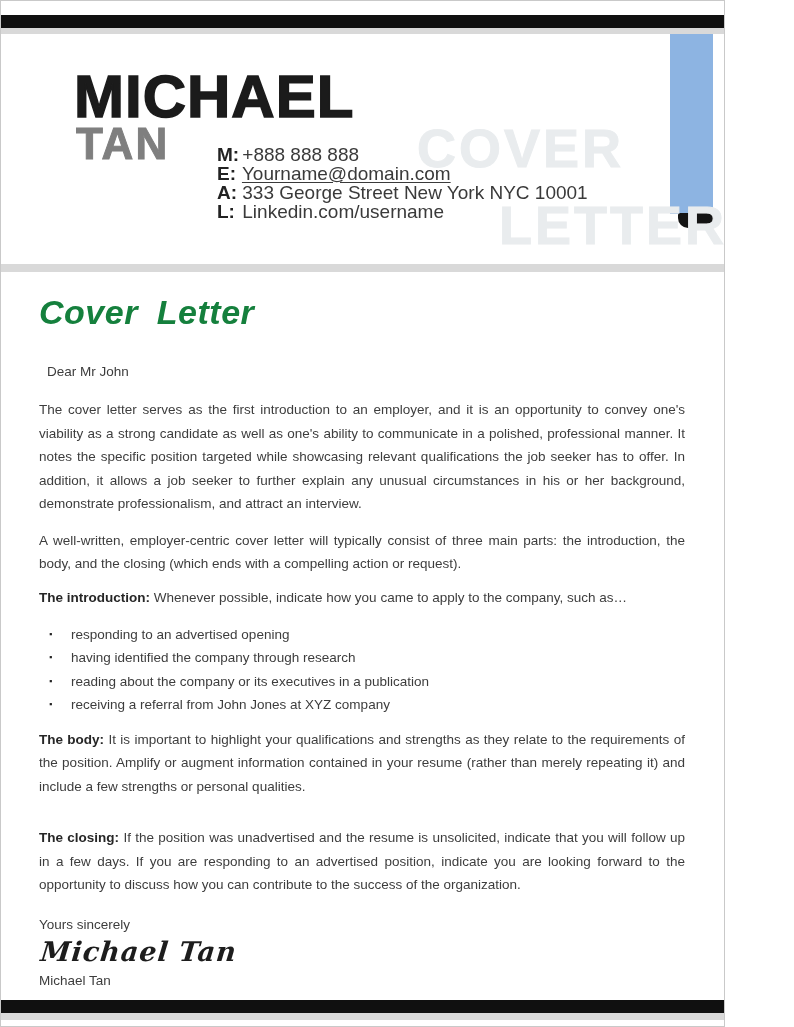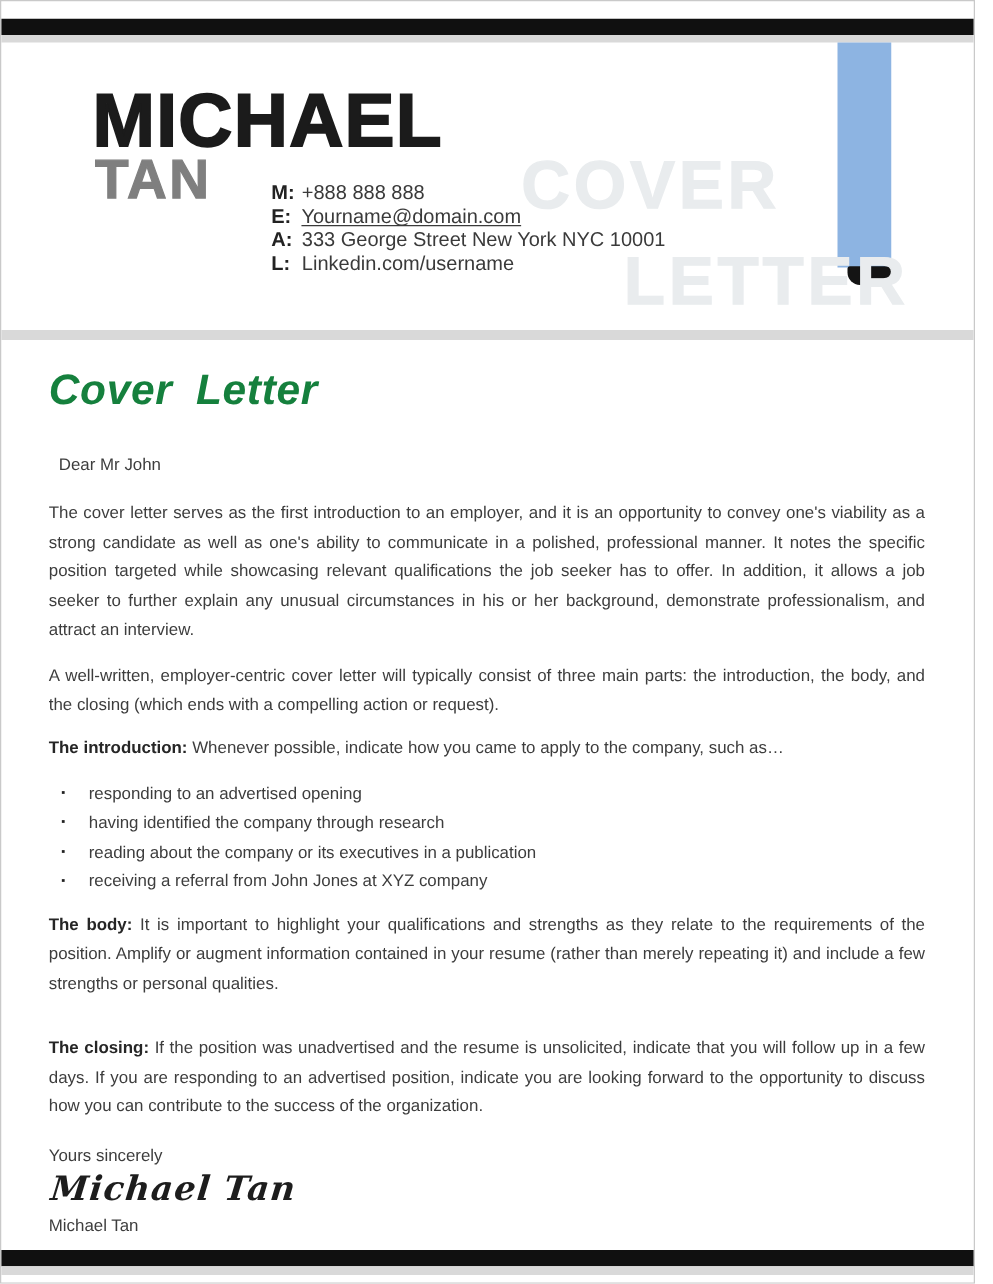--- a/index.html
+++ b/index.html
@@ -1,17 +1,17 @@
 <!DOCTYPE html>
 <html><head>
 <meta charset="utf-8">
 <style>
   html,body { margin:0; padding:0; background:#ffffff; }
   .page {
-    position:relative; width:780px; height:1027px; box-sizing:border-box;
+    position:relative; width:725px; height:1027px; box-sizing:border-box;
     background:#ffffff; border:1px solid #c9c9c9; overflow:hidden;
     font-family:"Liberation Sans", sans-serif; color:#3d3d3d;
   }
   
   .top-black   { position:absolute; left:0; top:14px;  width:100%; height:13px; background:#101010; }
   .top-gray    { position:absolute; left:0; top:27px;  width:100%; height:6px;  background:#d9d9d9; }
   .divider     { position:absolute; left:0; top:263px; width:100%; height:8px;  background:#d9d9d9; }
   .bottom-black{ position:absolute; left:0; top:999px; width:100%; height:13px; background:#101010; }
   .bottom-gray { position:absolute; left:0; top:1012px;width:100%; height:7px;  background:#d9d9d9; }
 
@@ -19,21 +19,21 @@
   .first-name {
     position:absolute; left:73px; top:66px; font-size:60px; line-height:1.0;
     font-weight:900; color:#1b1b1b; letter-spacing:1px;
     -webkit-text-stroke:1.5px #1b1b1b;
   }
   .last-name {
     position:absolute; left:75px; top:121px; font-size:44px; line-height:1.0;
     font-weight:700; color:#7f7f7f; letter-spacing:2px;
     -webkit-text-stroke:1px #7f7f7f;
   }
-  .contact { position:absolute; left:216px; top:144px; font-size:16px; line-height:19px; color:#3a3a3a; }
+  .contact { position:absolute; left:216px; top:144px; font-size:19px; line-height:19px; color:#3a3a3a; }
   .contact-row { white-space:nowrap; }
   .contact-label { font-weight:bold; color:#222222; display:inline-block; width:20px; }
   .email-link { color:#3a3a3a; text-decoration:underline; text-underline-offset:2px; }
 
   .watermark {
     position:absolute; z-index:3; font-size:54px; font-weight:800;
     color:#e9ecee; letter-spacing:3px; line-height:1; -webkit-text-stroke:1px #e9ecee;
   }
   .wm1 { left:416px; top:120px; }
   .wm2 { left:498px; top:197px; }

